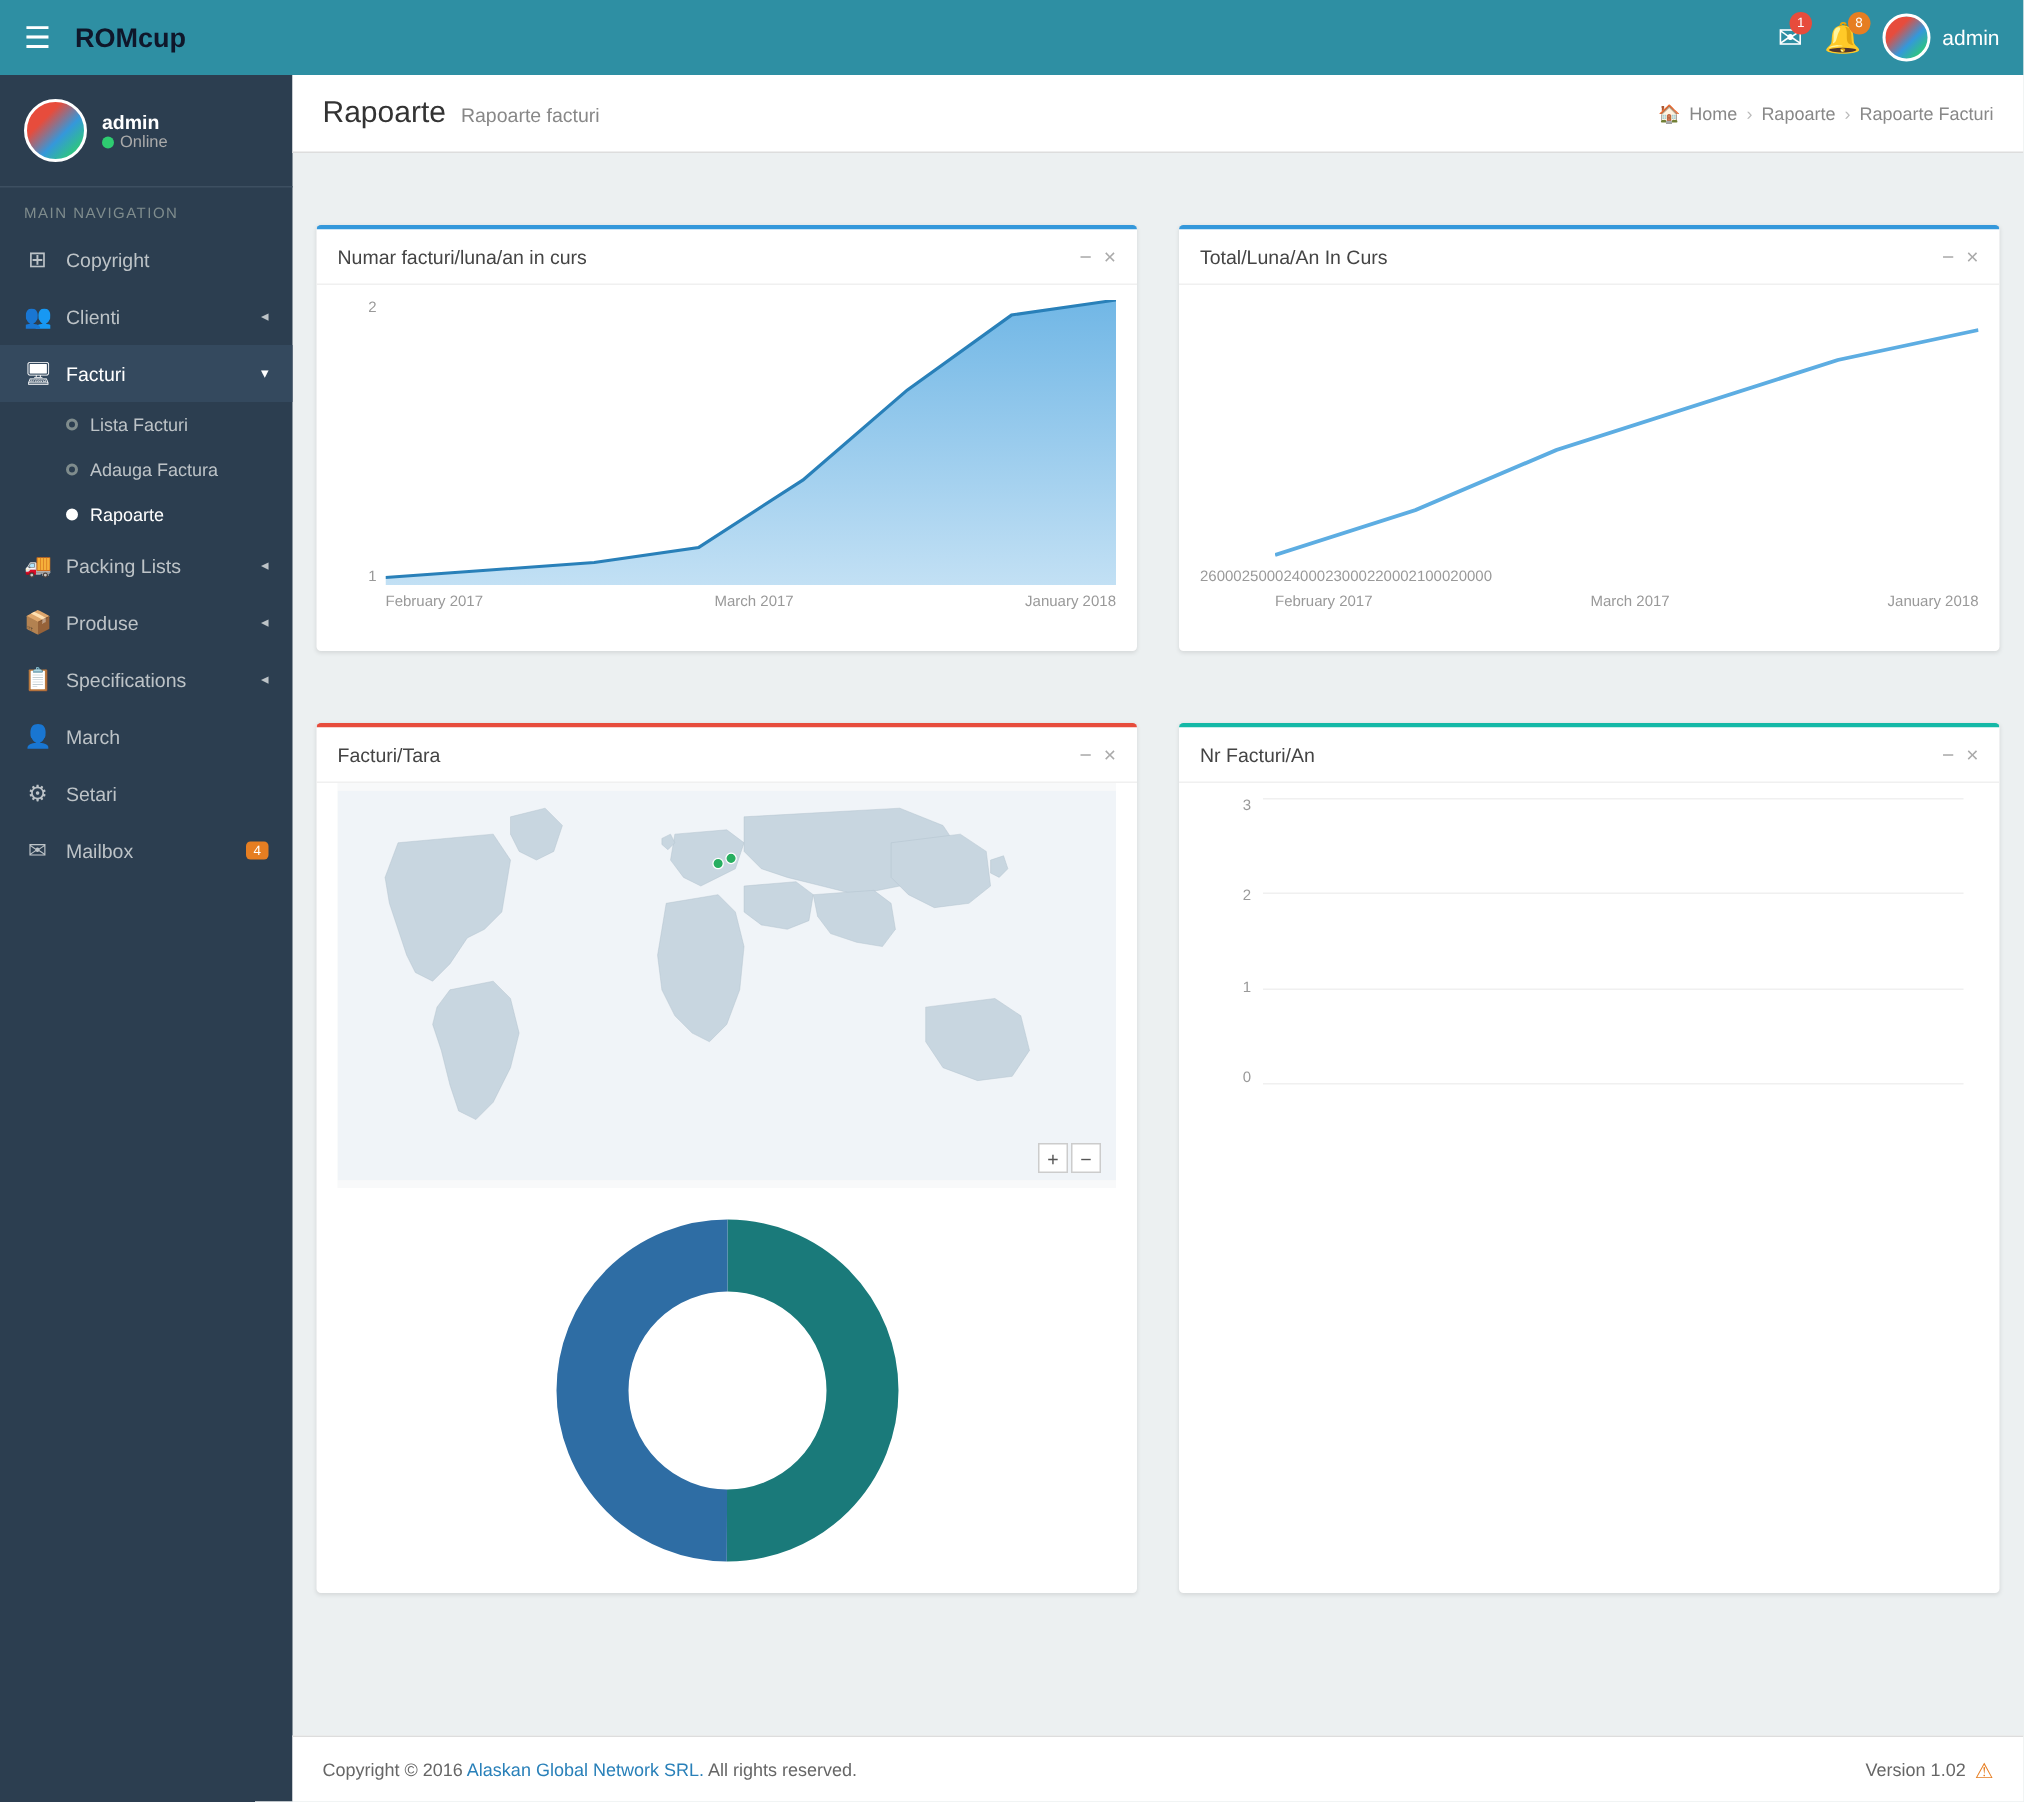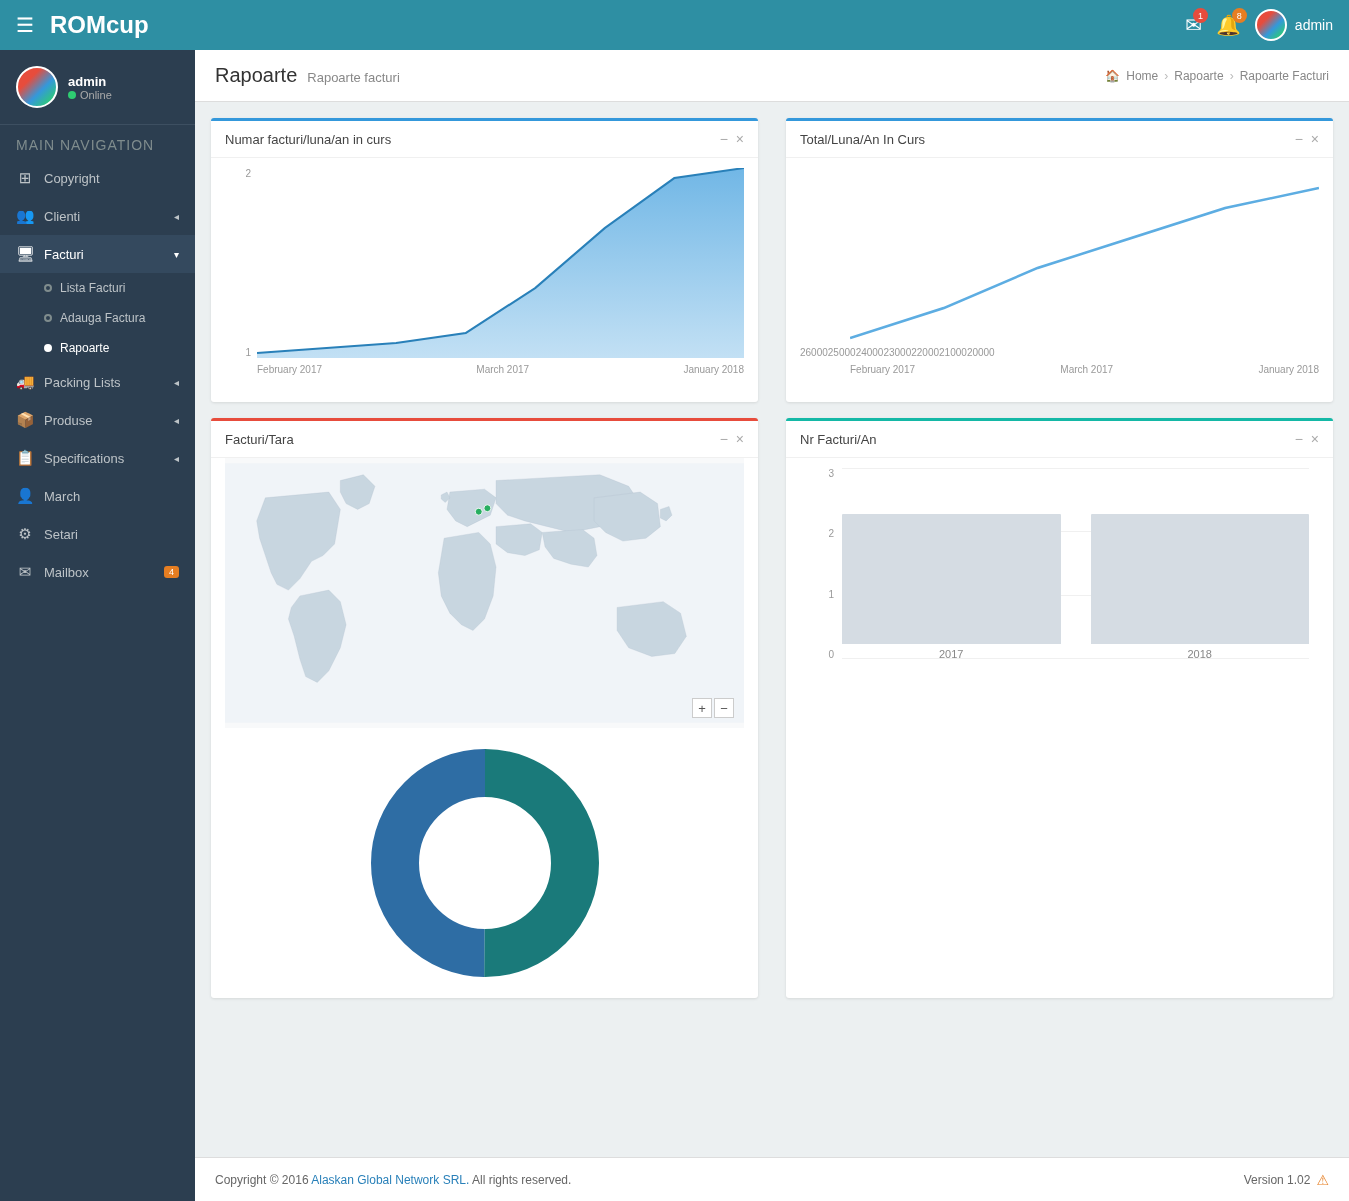--- a/index.html
+++ b/index.html
@@ -8,22 +8,22 @@
     
     .topnav {
       background: #2e8fa3;
       height: 50px;
       display: flex;
       align-items: center;
       padding: 0 16px;
       flex-shrink: 0;
     }
     .topnav-brand {
-      color: #ffffff;
-      font-size: 24px;
+      color: #0f172a;
+      font-size: 18px;
       font-weight: bold;
       flex: 1;
     }
     .topnav-hamburger {
       color: #fff;
       font-size: 20px;
       cursor: pointer;
       margin-right: 16px;
     }
     .topnav-right {
@@ -113,21 +113,21 @@
       color: #aaa;
     }
     .status-dot {
       width: 8px;
       height: 8px;
       background: #2ecc71;
       border-radius: 50%;
     }
     .sidebar-nav-label {
       color: #7f8c8d;
-      font-size: 14px;
+      font-size: 10px;
       padding: 12px 16px 6px;
       letter-spacing: 1px;
       text-transform: uppercase;
     }
     .sidebar-item {
       display: flex;
       align-items: center;
       padding: 10px 16px;
       color: #bdc3c7;
       font-size: 13px;
@@ -219,20 +219,21 @@
     .charts-area {
       padding: 16px;
       display: flex;
       flex-direction: column;
       gap: 16px;
       flex: 1;
     }
     .charts-row {
       display: flex;
       gap: 28px;
+      margin-top: 32px;
     }
     .chart-card {
       background: #fff;
       border-radius: 3px;
       box-shadow: 0 1px 3px rgba(0,0,0,0.1);
       flex: 1;
       overflow: hidden;
     }
     .chart-card-header {
       display: flex;
@@ -708,30 +709,20 @@
                 <div class="gridline" style="top:33%;"></div>
                 <div class="gridline" style="top:66%;"></div>
                 <div class="gridline" style="top:99%;"></div>
               </div>
               <div class="barchart-yaxis">
                 <span class="yaxis-label">3</span>
                 <span class="yaxis-label">2</span>
                 <span class="yaxis-label">1</span>
                 <span class="yaxis-label">0</span>
               </div>
-              <div class="barchart-area">
-                <div class="bar-group">
-                  <div class="bar-rect" style="height:130px;"></div>
-                  <span class="bar-label">2017</span>
-                </div>
-                <div class="bar-group">
-                  <div class="bar-rect" style="height:130px;"></div>
-                  <span class="bar-label">2018</span>
-                </div>
-              </div>
             </div>
           </div>
         </div>
 
       </div>
     </div>
 
     <footer class="footer">
       <div>
         <span>Copyright © 2016</span>

